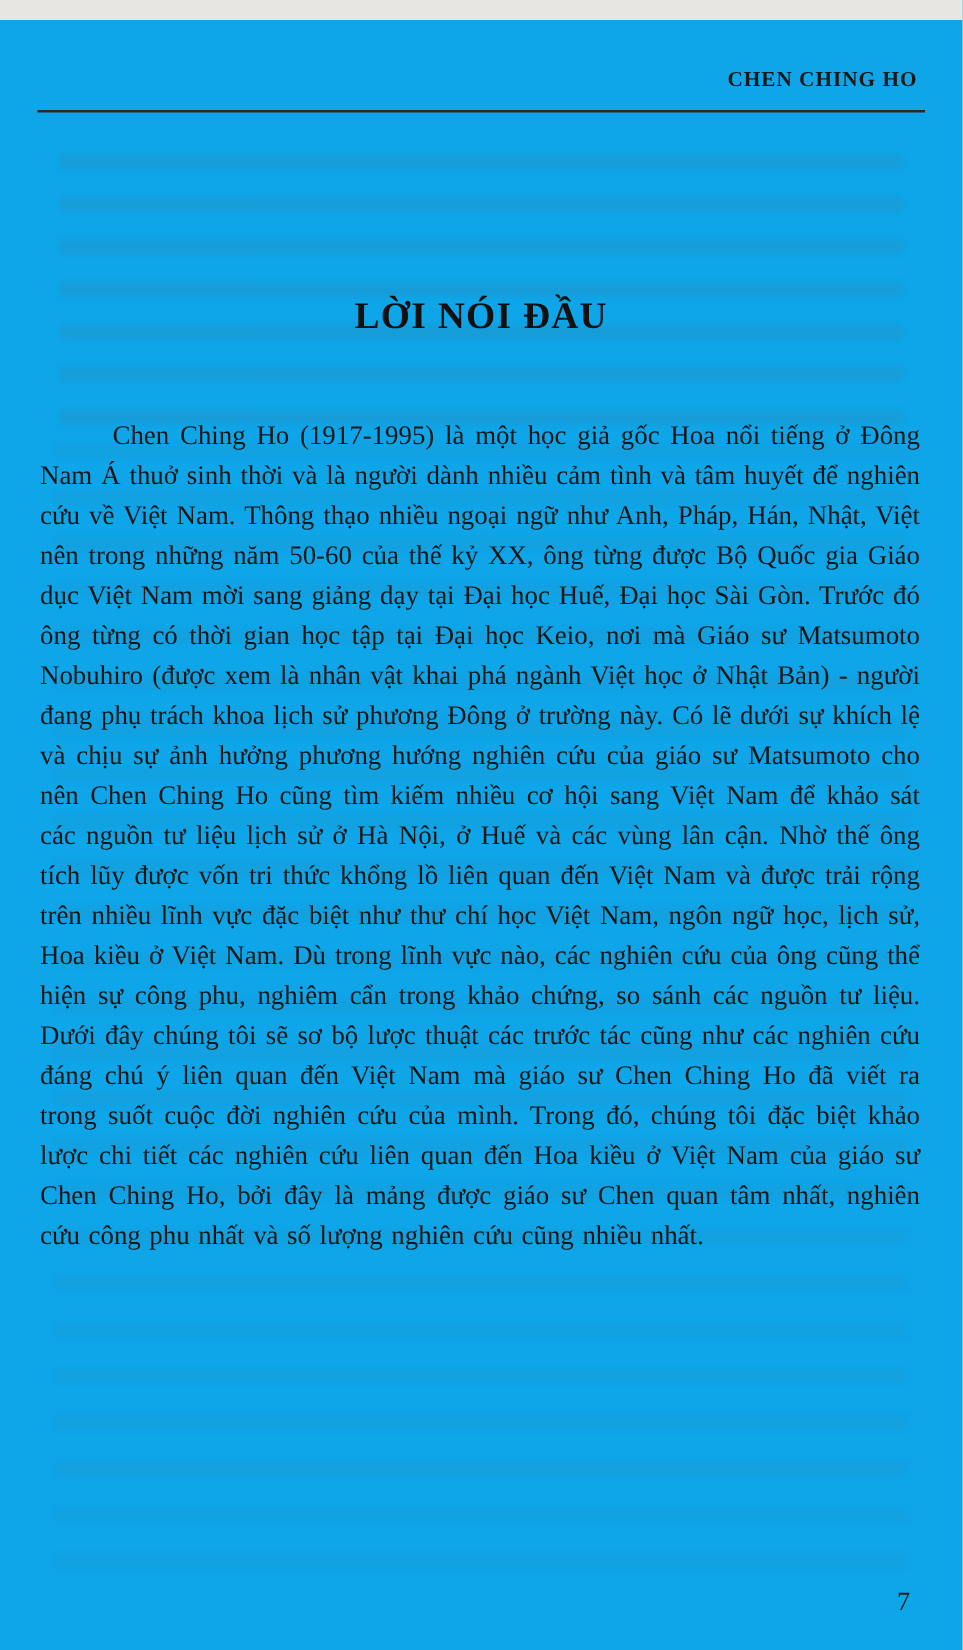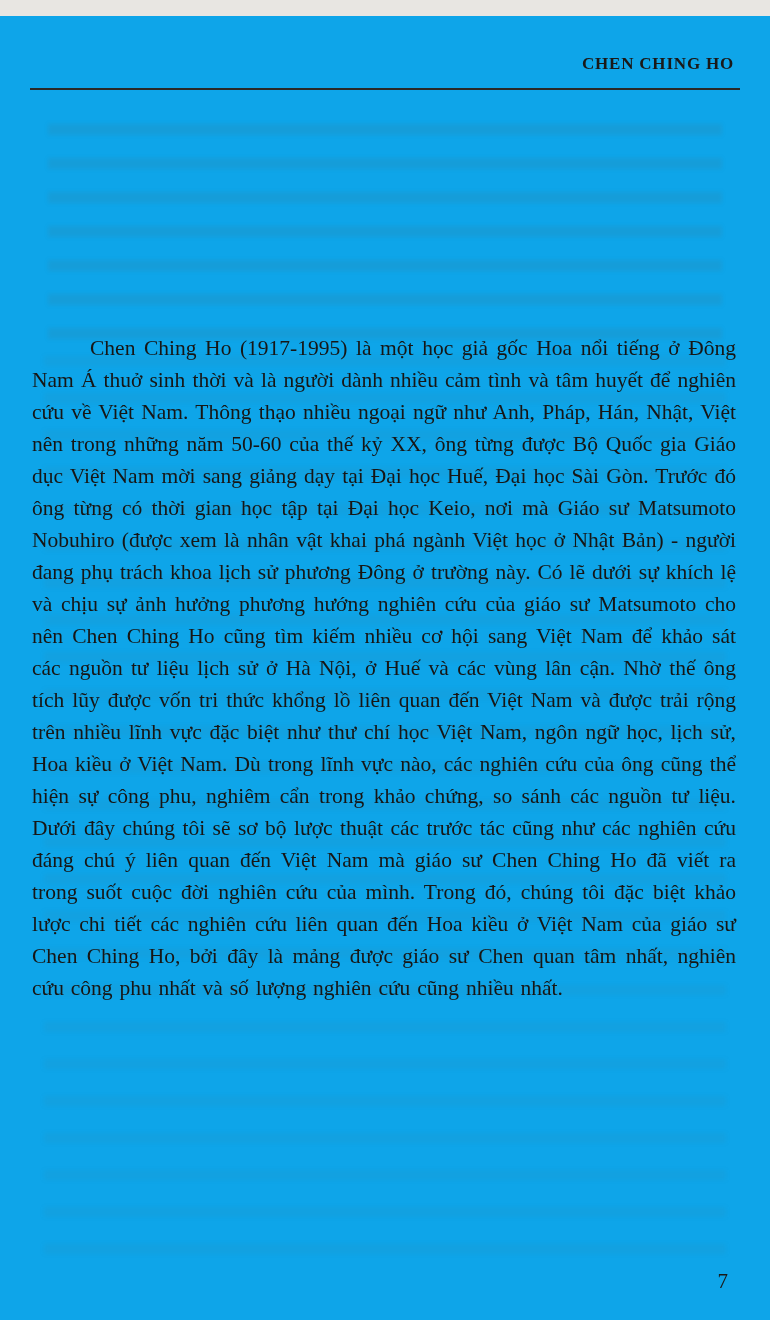--- a/index.html
+++ b/index.html
@@ -102,18 +102,19 @@
 
 <div class="page">
 
   <div class="ghost-top"></div>
   <div class="ghost-body"></div>
 
   <span class="running-header">CHEN CHING HO</span>
 
   <hr class="header-rule">
 
+  <h1 class="chapter-title">LỜI NÓI ĐẦU</h1>
 
   <p class="body-paragraph">Chen Ching Ho (1917-1995) là một học giả gốc Hoa nổi tiếng ở Đông Nam Á thuở sinh thời và là người dành nhiều cảm tình và tâm huyết để nghiên cứu về Việt Nam. Thông thạo nhiều ngoại ngữ như Anh, Pháp, Hán, Nhật, Việt nên trong những năm 50-60 của thế kỷ XX, ông từng được Bộ Quốc gia Giáo dục Việt Nam mời sang giảng dạy tại Đại học Huế, Đại học Sài Gòn. Trước đó ông từng có thời gian học tập tại Đại học Keio, nơi mà Giáo sư Matsumoto Nobuhiro (được xem là nhân vật khai phá ngành Việt học ở Nhật Bản) - người đang phụ trách khoa lịch sử phương Đông ở trường này. Có lẽ dưới sự khích lệ và chịu sự ảnh hưởng phương hướng nghiên cứu của giáo sư Matsumoto cho nên Chen Ching Ho cũng tìm kiếm nhiều cơ hội sang Việt Nam để khảo sát các nguồn tư liệu lịch sử ở Hà Nội, ở Huế và các vùng lân cận. Nhờ thế ông tích lũy được vốn tri thức khổng lồ liên quan đến Việt Nam và được trải rộng trên nhiều lĩnh vực đặc biệt như thư chí học Việt Nam, ngôn ngữ học, lịch sử, Hoa kiều ở Việt Nam. Dù trong lĩnh vực nào, các nghiên cứu của ông cũng thể hiện sự công phu, nghiêm cẩn trong khảo chứng, so sánh các nguồn tư liệu. Dưới đây chúng tôi sẽ sơ bộ lược thuật các trước tác cũng như các nghiên cứu đáng chú ý liên quan đến Việt Nam mà giáo sư Chen Ching Ho đã viết ra trong suốt cuộc đời nghiên cứu của mình. Trong đó, chúng tôi đặc biệt khảo lược chi tiết các nghiên cứu liên quan đến Hoa kiều ở Việt Nam của giáo sư Chen Ching Ho, bởi đây là mảng được giáo sư Chen quan tâm nhất, nghiên cứu công phu nhất và số lượng nghiên cứu cũng nhiều nhất.</p>
 
   <div class="page-number">7</div>
 
 </div>
 
 </body></html>

